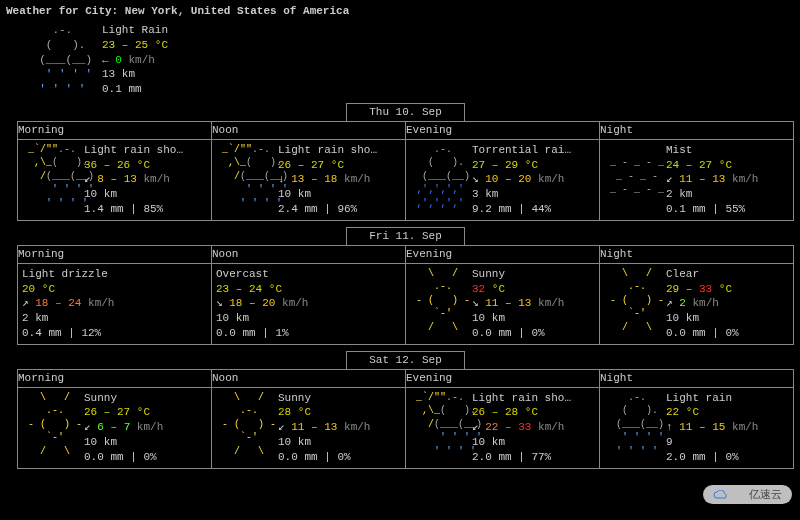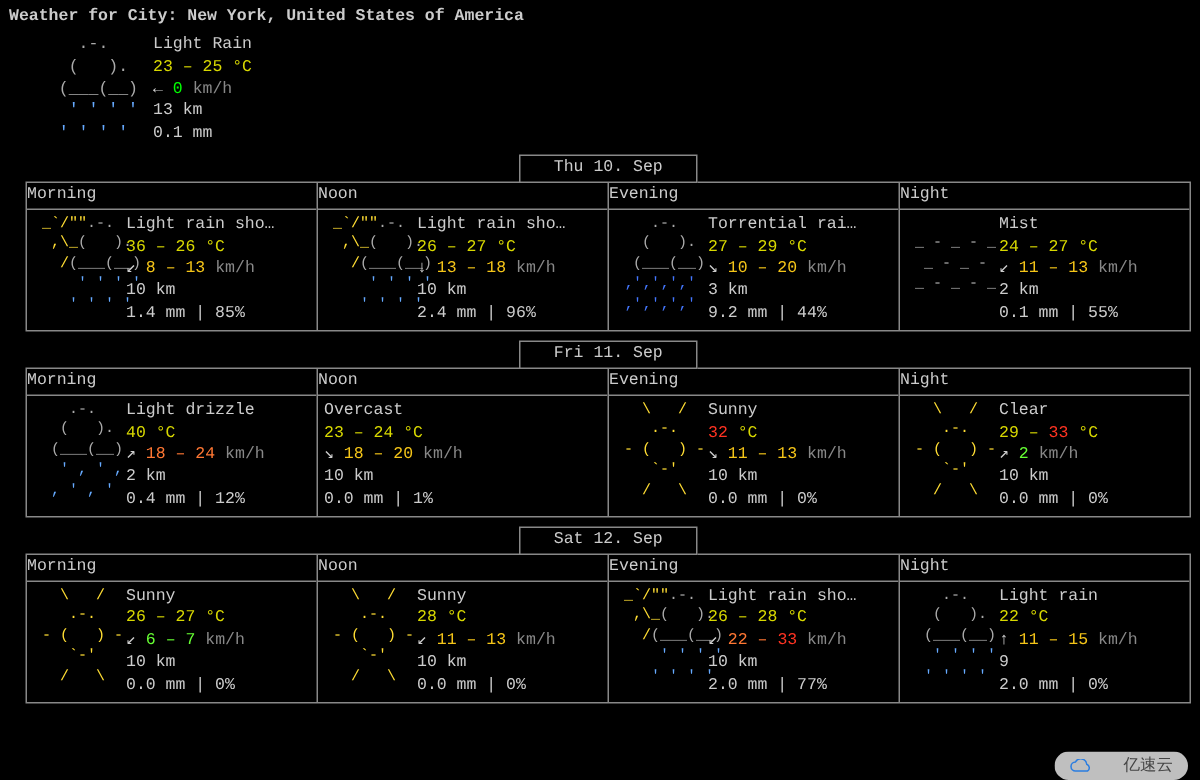--- a/index.html
+++ b/index.html
@@ -70,21 +70,21 @@
   
   .c-gray  { color: #888; }
   .c-rain  { color: #4477ff; }
   .c-drops { color: #66aaff; }
   .c-sun   { color: #ffdd33; }
   .c-cloud { color: #aaa; }
   .c-mist  { color: #aaa; }
 
   .watermark {
     position: fixed;
-    right: 8px; bottom: 0;
+    right: 8px; bottom: 16px;
     background: rgba(255,255,255,0.75);
     color: #444;
     border-radius: 10px;
     padding: 2px 10px;
     font-family: sans-serif;
     font-size: 11px;
     display: flex; align-items: center; gap: 20px;
   }
   .watermark svg { width: 16px; height: 10px; }
 </style>
@@ -185,28 +185,23 @@
           </div>
         </div>
       </div>
     </div>
     <div class="day-wrap">
       <div class="day-header"><span>Fri 11. Sep</span></div>
       <div class="row">
         <div class="cell">
           <div class="cell-title">Morning</div>
           <div class="cell-body">
-            <pre class="ascii-art"><span class="c-cloud">    .-.    </span>
-<span class="c-cloud">   (   ).  </span>
-<span class="c-cloud">  (___(__) </span>
-<span class="c-drops">   ' , ' , </span>
-<span class="c-drops">  , ' , '  </span></pre>
             <div class="info-col">
               <div class="cond">Light drizzle</div>
-              <div class="temp">40 °C</div>
+              <div class="temp">20 °C</div>
               <div><span class="arrow">↗ </span><span class="wind-high">18 – 24</span> <span class="unit">km/h</span></div>
               <div>2 km</div>
               <div>0.4 mm | 12%</div>
             </div>
           </div>
         </div>
         <div class="cell">
           <div class="cell-title">Noon</div>
           <div class="cell-body">
             <div class="info-col">

